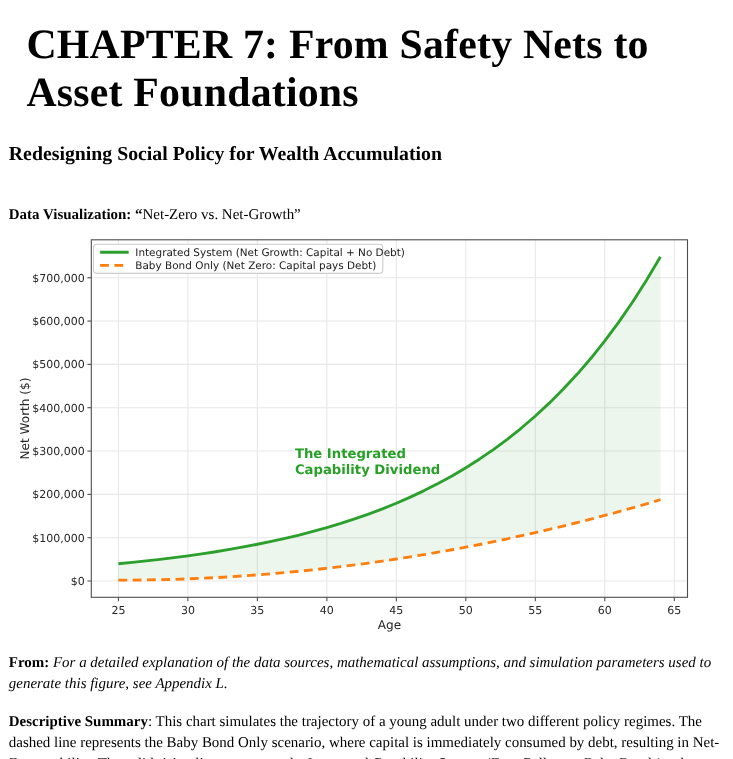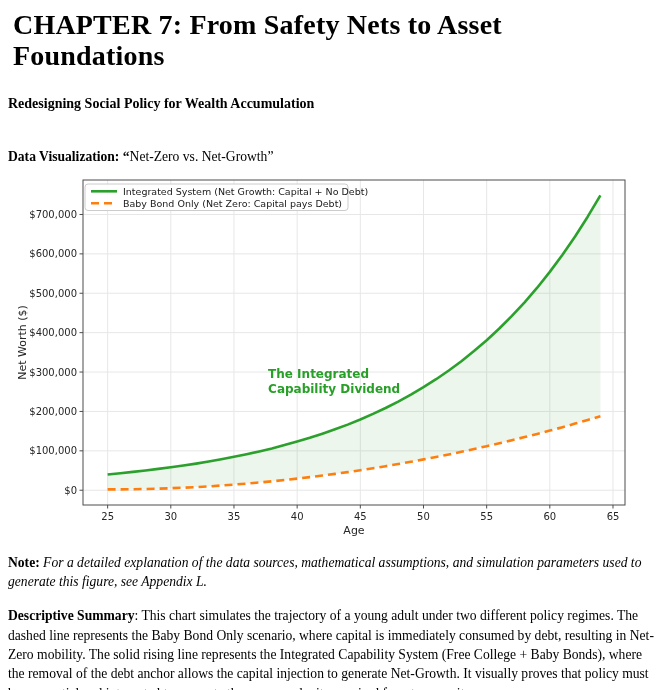--- a/index.html
+++ b/index.html
@@ -3,25 +3,25 @@
 <meta charset="utf-8">
 <style>
   html,body{margin:0;padding:0;background:#ffffff;}
   body{
     width:666px;height:690px;overflow:hidden;
     font-family:"Liberation Serif", serif;
     color:#111;
   }
   .page{padding:4px 8px 0 8px;}
   h1.title{
-    font-size:28px;line-height:1.12;margin:5px;font-weight:bold;color:#000;
+    font-size:38px;line-height:1.12;margin:16px;font-weight:bold;color:#000;
     letter-spacing:.2px;width:620px;
   }
   h2.subtitle{
-    font-size:14px;margin:24px 0 0 0;font-weight:bold;color:#000;
+    font-size:18px;margin:24px 0 0 0;font-weight:bold;color:#000;
   }
   p.vizline{
     font-size:13.6px;margin:37px 0 0 0;color:#000;
   }
   p.vizline b{font-weight:bold;text-align:right;}
   figure.chart-figure{margin:8px 0 0 2px;padding:0;width:650px;}
   svg text{font-family:"DejaVu Sans", sans-serif;}
   p.note{
     font-size:13.6px;line-height:1.42;margin:12px 0 0 0;width:652px;color:#000;
   }
@@ -109,17 +109,17 @@
           <line x1="81" x2="107" y1="18.3" y2="18.3" stroke="#2ca02c" stroke-width="2.6"></line>
           <text x="113" y="21.7" font-size="9.5" fill="#1a1a1a">Integrated System (Net Growth: Capital + No Debt)</text>
           <line x1="81" x2="107" y1="30.2" y2="30.2" stroke="#ff7f0e" stroke-width="2.6" stroke-dasharray="8 5"></line>
           <text x="113" y="33.6" font-size="9.5" fill="#1a1a1a">Baby Bond Only (Net Zero: Capital pays Debt)</text>
         </g>
         <text x="258.08857808857806" y="204.95454545454544" font-size="12" font-weight="bold" fill="#28a028">The Integrated</text>
         <text x="258.08857808857806" y="219.95454545454544" font-size="12" font-weight="bold" fill="#28a028">Capability Dividend</text>
       </svg>
   </figure>
 
-  <p class="note"><b>Note:</b> <i>For a detailed explanation of the data sources, mathematical assumptions, and simulation parameters used to generate this figure, see Appendix L.</i></p>
+  <p class="note"><b>From:</b> <i>For a detailed explanation of the data sources, mathematical assumptions, and simulation parameters used to generate this figure, see Appendix L.</i></p>
 
   <p class="summary"><b>Descriptive Summary</b><span>: This chart simulates the trajectory of a young adult under two different policy regimes. The dashed line represents the Baby Bond Only scenario, where capital is immediately consumed by debt, resulting in Net-Zero mobility. The solid rising line represents the Integrated Capability System (Free College + Baby Bonds), where the removal of the debt anchor allows the capital injection to generate Net-Growth. It visually proves that policy must be sequential and integrated to generate the escape velocity required for a true meritocracy.</span></p>
 
 </main>
 
 </body></html>

